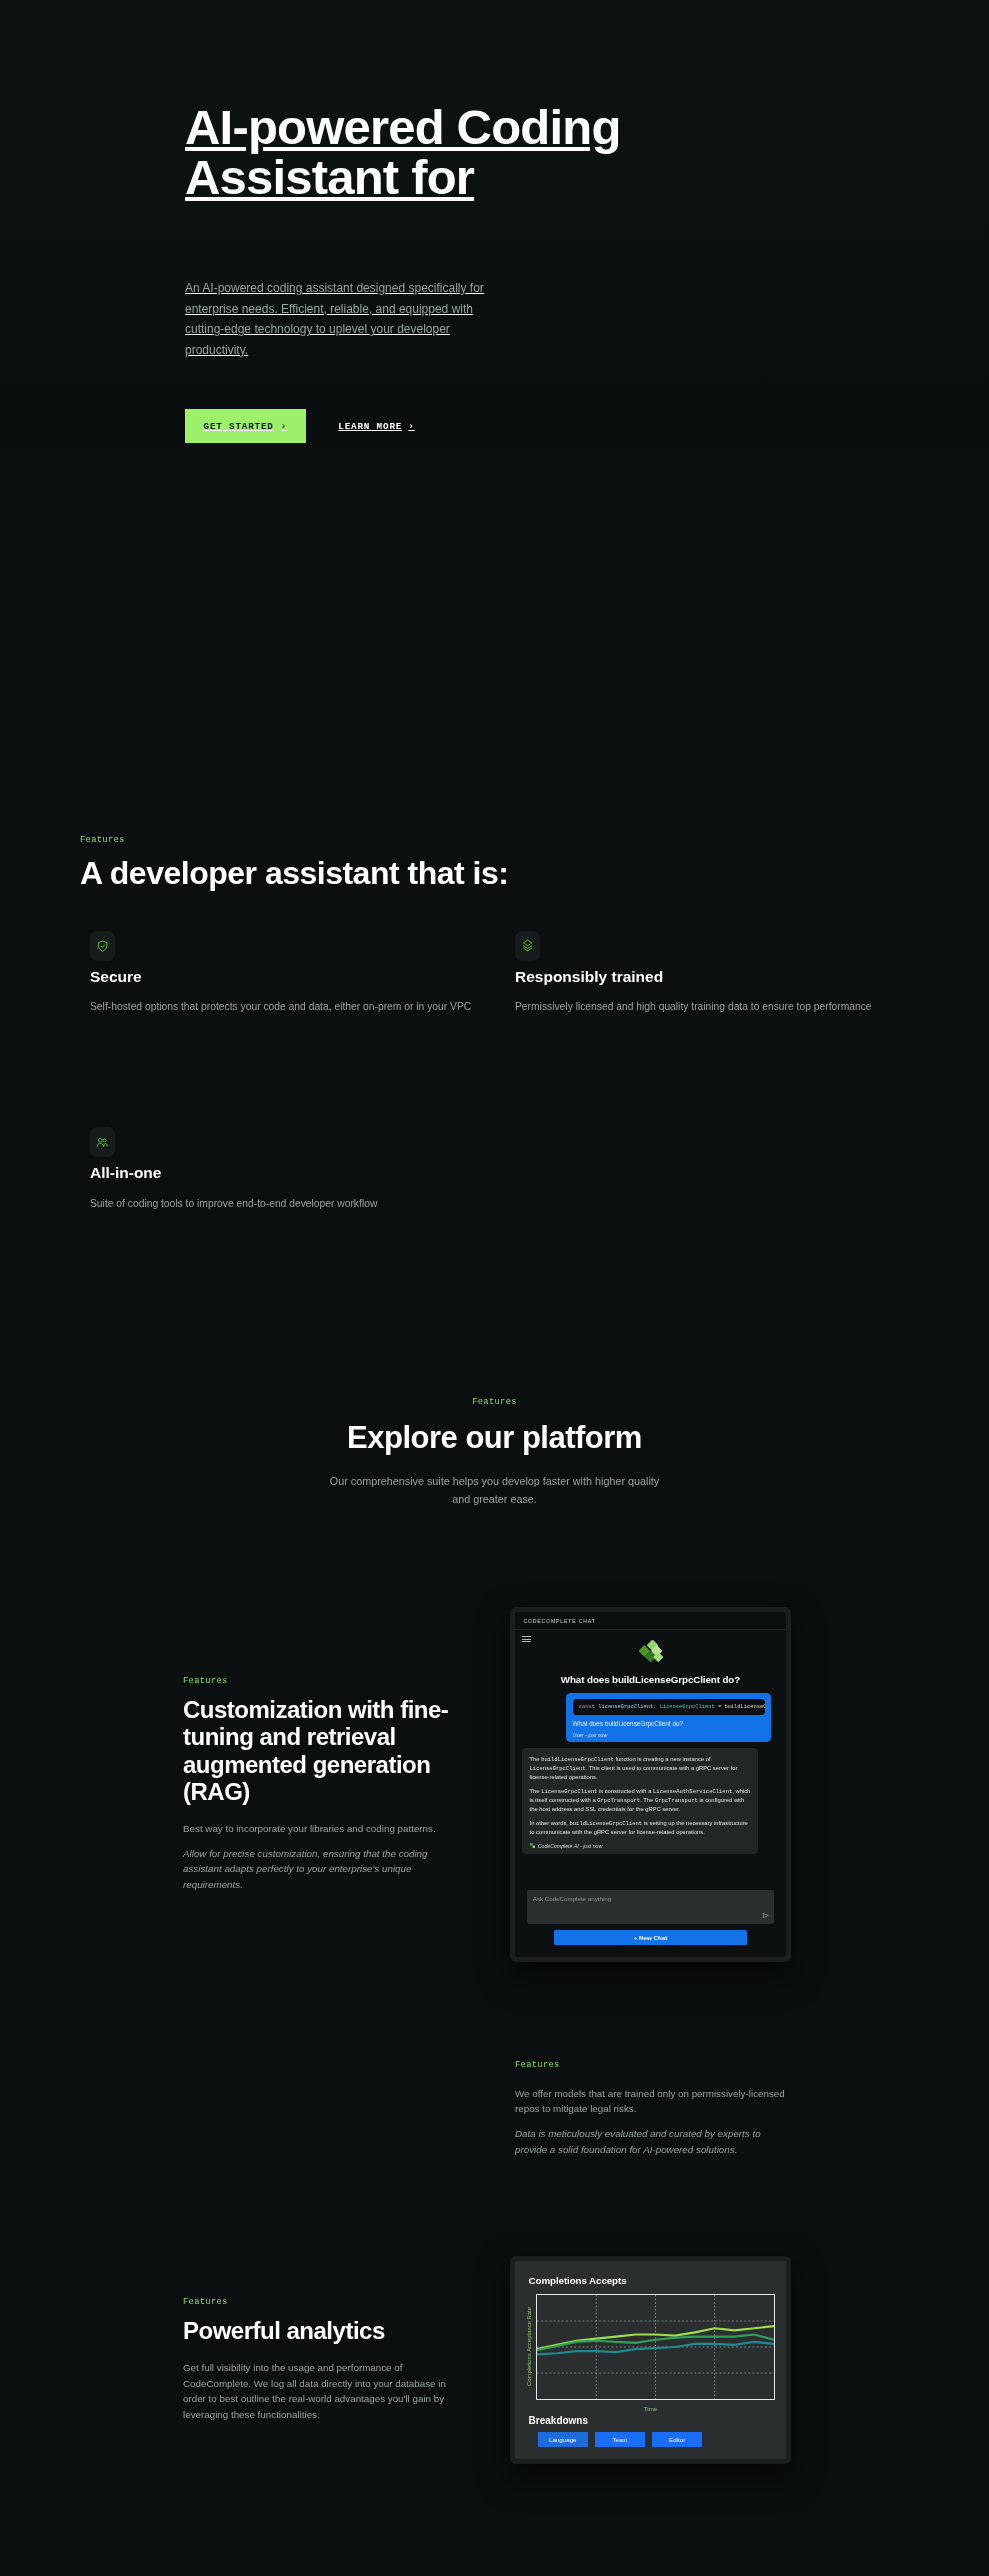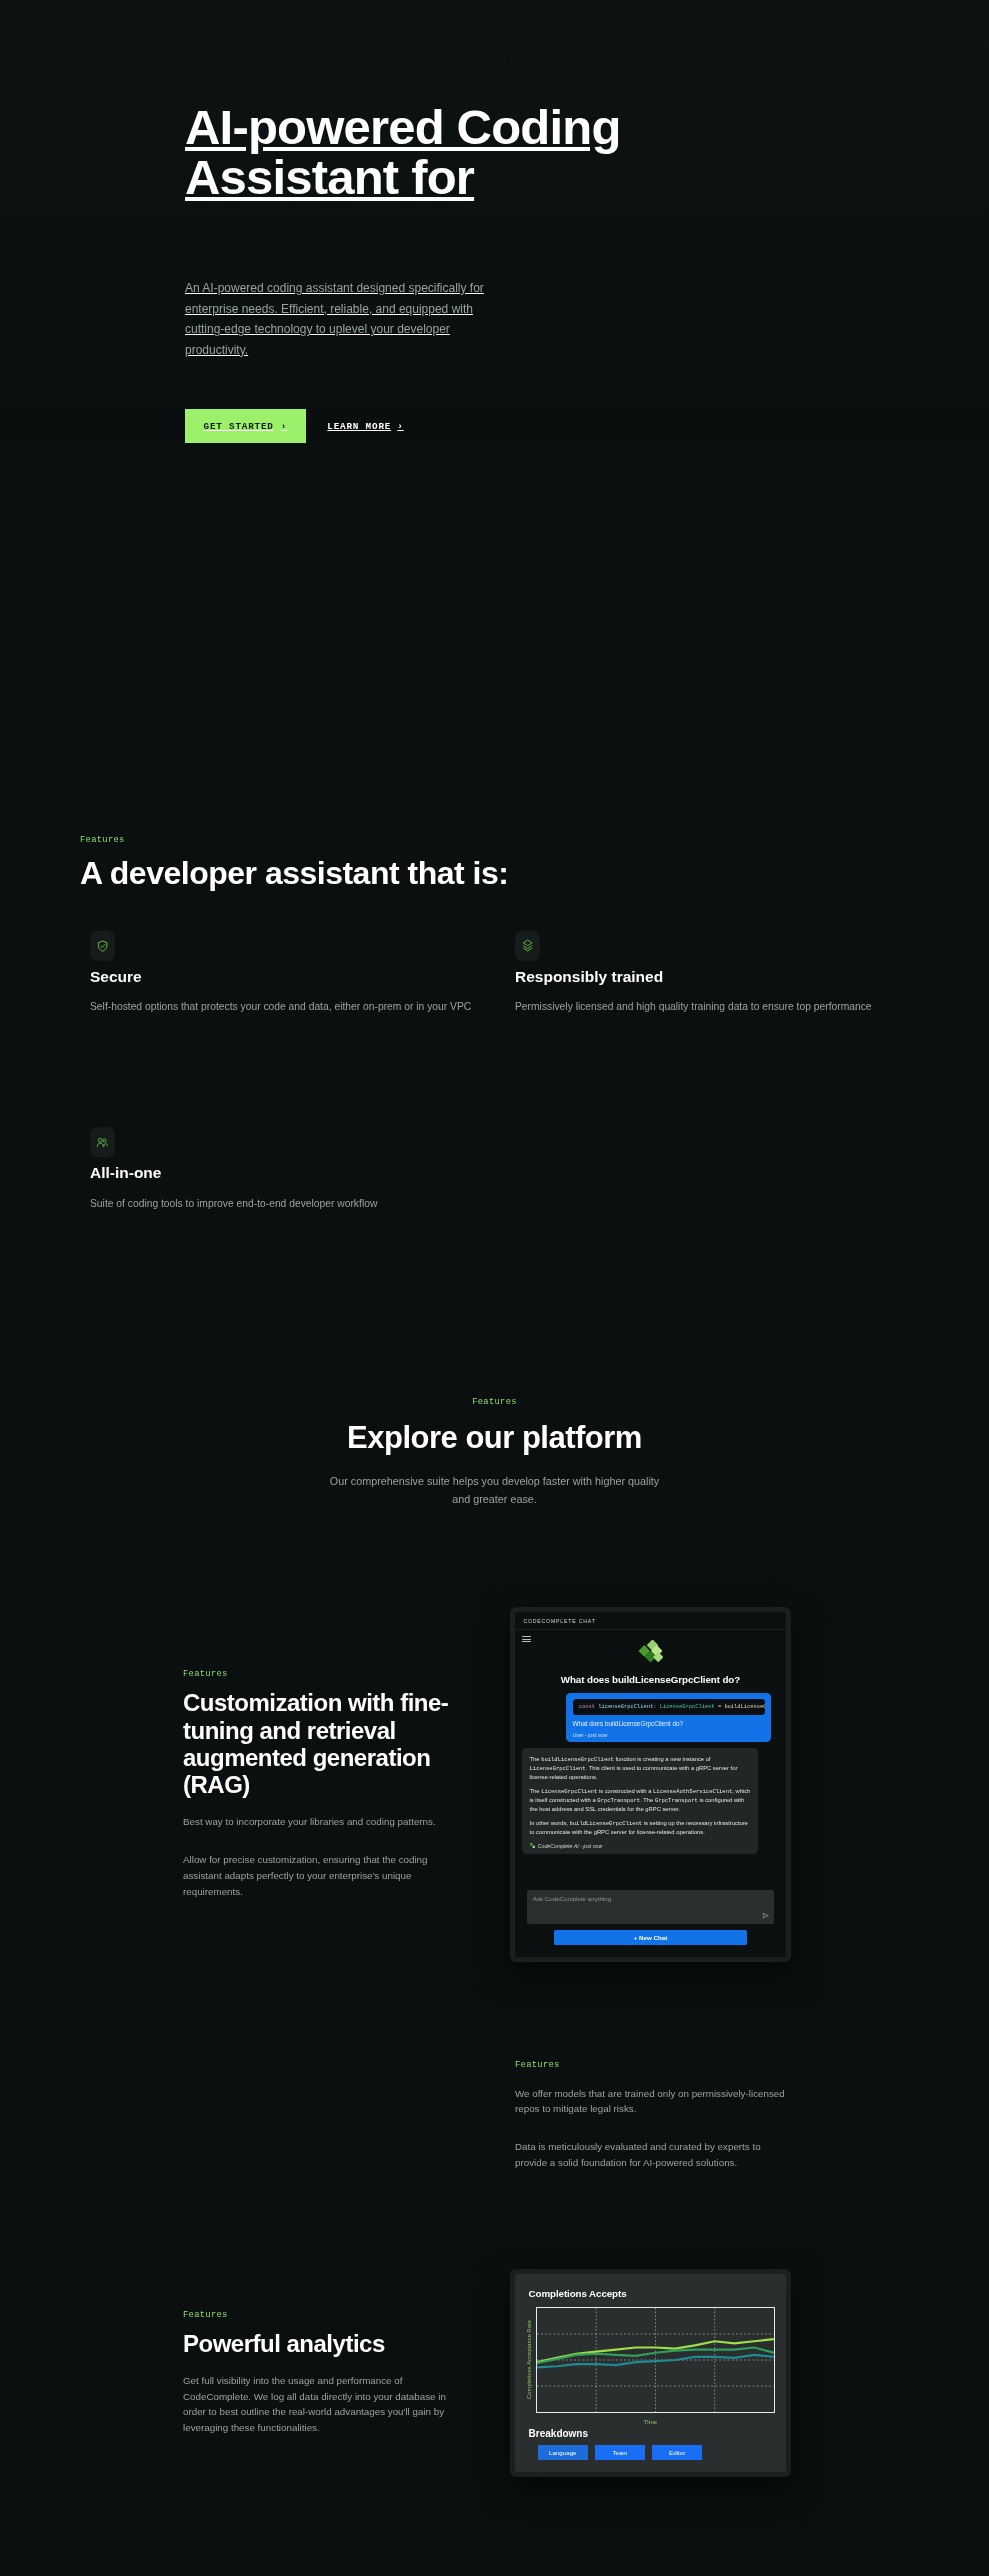--- a/index.html
+++ b/index.html
@@ -52,20 +52,21 @@
     padding: 11.3px 18.5px;
     cursor: pointer;
     display: inline-flex; align-items: center; gap: 7.2px;
   }
   .btn-ghost {
     background: transparent; border: none; color: #ffffff;
     font-family: "Liberation Mono", monospace;
     font-weight: 700; font-size: 9.3px; letter-spacing: 0.8px;
     cursor: pointer; display: inline-flex; align-items: center; gap: 6.2px;
     padding: 11.3px 0;
+    margin-left: 11px;
   }
 
   
   .eyebrow {
     color: #8ee06a;
     font-family: "Liberation Mono", monospace;
     font-size: 8.8px;
     letter-spacing: 0.3px;
   }
   .h2 { font-size: 30px; font-weight: 700; letter-spacing: -0.5px; line-height: 1.08; color: #fff; }
@@ -104,21 +105,21 @@
     margin-top: 98px;
     display: flex;
     align-items: center;
     padding-left: 183px;
     gap: 57px;
   }
   .split.reverse { padding-left: 0; padding-right: 183px; flex-direction: row-reverse; justify-content: flex-end; padding-left: 515px; }
   .split-copy { width: 270px; }
   .split-copy .h2 { margin-top: 10.3px; font-size: 24px; line-height: 1.14; }
   .split-copy p { margin-top: 15.5px; color: #9aa3a3; font-size: 9.8px; line-height: 1.62; }
-  .split-copy p + p { margin-top: 22px; }
+  .split-copy p + p { margin-top: 9px; font-style: italic; }
 
   .shot {
     width: 281px;
     border-radius: 6.2px;
     background: #1b1f1f;
     padding: 5.2px;
     box-shadow: 0 12.4px 31px rgba(0,0,0,.55);
     flex: none;
   }
 

